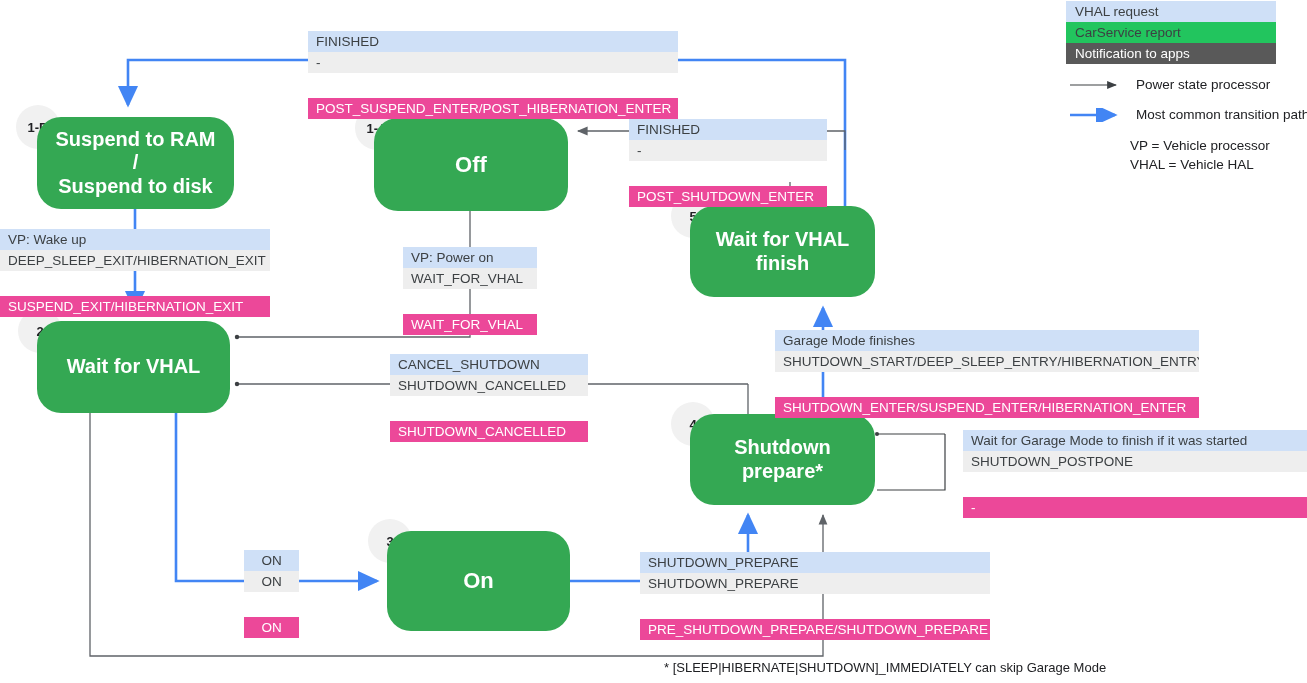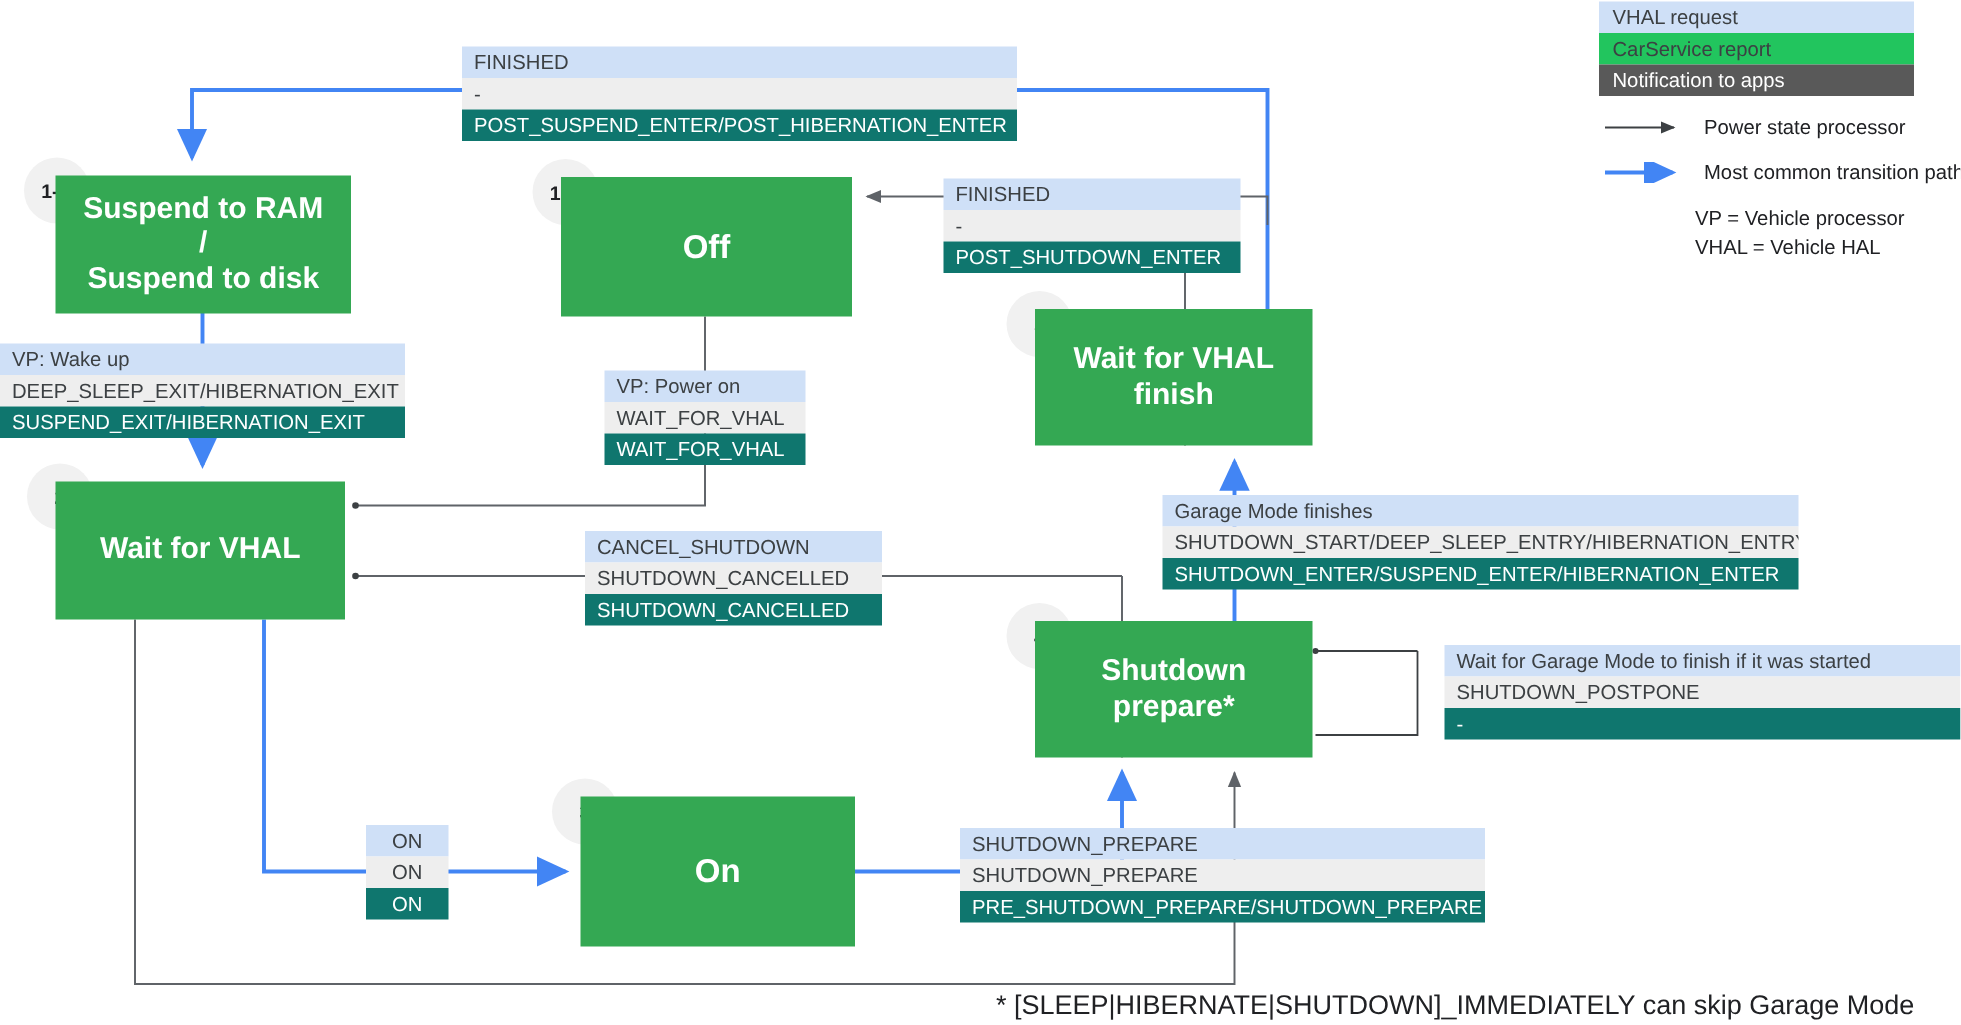--- a/index.html
+++ b/index.html
@@ -1,38 +1,38 @@
 <!DOCTYPE html>
 <html><head>
 <meta charset="utf-8">
 <style>
   html,body{margin:0;padding:0;background:#ffffff;}
   body{width:1307px;height:683px;font-family:"Liberation Sans",sans-serif;-webkit-font-smoothing:antialiased;}
   #stage{position:relative;width:1307px;height:683px;overflow:hidden;background:#fff;}
   svg.edges{position:absolute;left:0;top:0;width:1307px;height:683px;pointer-events:none;}
 
-  .state-box{position:absolute;background:#34a853;color:#fff;display:flex;align-items:center;justify-content:center;text-align:center;font-weight:bold;line-height:1.18;z-index:3;}
+  .state-box{position:absolute;background:#34a853;color:#fff;display:flex;align-items:center;justify-content:center;text-align:center;font-weight:bold;line-height:1.18;z-index:3;border-radius:24px;}
   .badge{position:absolute;width:44px;height:44px;border-radius:50%;background:#f1f1f1;color:#202124;display:flex;align-items:center;justify-content:center;font-size:13px;font-weight:bold;z-index:2;}
 
   .msg{position:absolute;z-index:4;}
   .msg .row{font-size:13.5px;line-height:21px;height:21px;padding:0 0 0 8px;white-space:nowrap;overflow:hidden;box-sizing:border-box;display:block;}
   .row.vhal{background:#cfe0f7;color:#3c4043;}
   .row.car{background:#eeeeee;color:#3c4043;}
-  .row.note{background:#0f766e;color:#ffffff;}
+  .row.note{background:#ec4899;color:#ffffff;margin-top:25px;}
 
   .legend{position:absolute;z-index:5;}
   .legend-band{font-size:13.5px;line-height:21px;height:21px;padding-left:9px;white-space:nowrap;box-sizing:border-box;}
   .lg-vhal{background:#cfe0f7;color:#3c4043;}
   .lg-car{background:#22c55e;color:#3c4043;}
   .lg-note{background:#595959;color:#ffffff;}
   .legend-line{position:absolute;display:flex;align-items:center;font-size:13.5px;color:#202124;white-space:nowrap;}
   .legend-line .lbl{margin-left:10px;}
   .legend-def{position:absolute;font-size:13.5px;color:#202124;line-height:19px;white-space:nowrap;}
 
-  .footnote{position:absolute;font-size:18px;color:#202124;white-space:nowrap;}
+  .footnote{position:absolute;font-size:13px;color:#202124;white-space:nowrap;}
 </style>
 </head>
 <body>
 
 <div id="stage">
 
   <svg class="edges" viewBox="0 0 1307 683">
     <defs>
       <marker id="ar-blue" markerWidth="9" markerHeight="9" refX="7.4" refY="4.5" orient="auto">
         <path d="M0,0.6 L8.4,4.5 L0,8.4 z" fill="#4285f4"></path>

